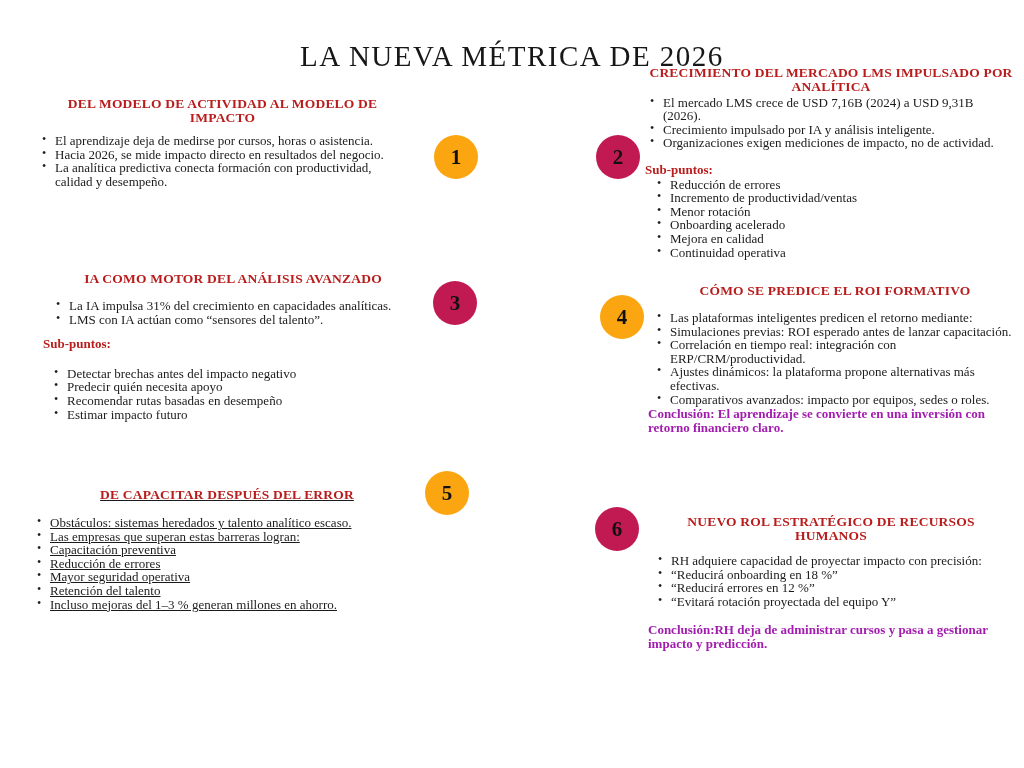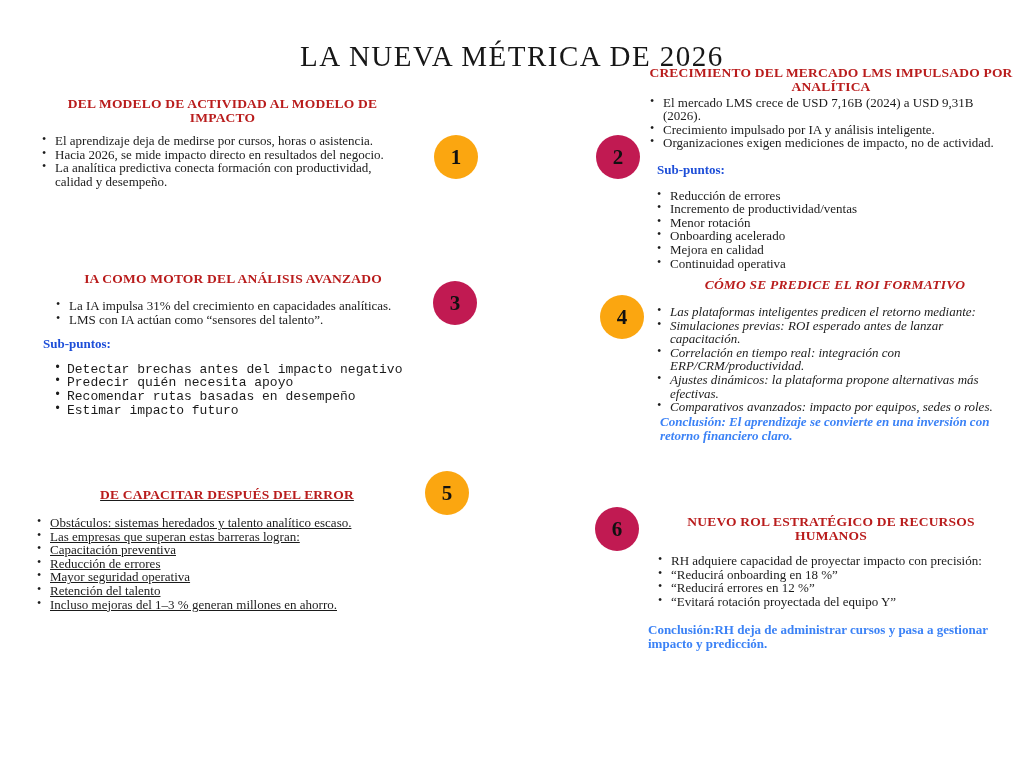--- a/index.html
+++ b/index.html
@@ -36,25 +36,25 @@
     padding-left: 13px;
     margin: 0;
   }
   .section li::before {
     content: "•";
     position: absolute; left: 0; top: -1px;
     font-size: 12px;
   }
   .sublabel {
     font-weight: bold; font-size: 13px; line-height: 13.6px;
-    margin: 12px; color: #1d4ed8;
+    margin: 0; color: #b91c1c;
   }
   .conclusion {
     font-weight: bold; font-size: 13px; line-height: 13.8px;
-    margin: 12px; color: #3b82f6;
+    margin: 0; color: #a21caf;
   }
   .badge {
     position: absolute;
     width: 44px; height: 44px; border-radius: 50%;
     display: flex; align-items: center; justify-content: center;
     font-size: 21px; font-weight: bold; color: #111111;
   }
 
   
   #s1 { left: 30px; top: 97px; width: 385px; }
@@ -65,24 +65,24 @@
   #s2 { left: 645px; top: 66px; width: 372px; }
   #s2 h2 { max-width: 372px; line-height: 13.8px; }
   #s2 ul.main { margin: 2px 0 0 5px; max-width: 360px; }
   #s2 .sublabel { margin-top: 13px; }
   #s2 ul.sub { margin: 1px 0 0 12px; }
 
   
   #s3 { left: 38px; top: 272px; width: 390px; }
   #s3 ul.main { margin: 13px 0 0 18px; max-width: 345px; }
   #s3 .sublabel { margin-top: 11px; margin-left: 5px; }
-  #s3 ul.sub { margin: 0 0 0 16px; font-family: Liberation Mono, monospace; }
+  #s3 ul.sub { margin: 16px 0 0 16px; }
 
   
-  #s4 { left: 648px; top: 278px; width: 374px; font-style: italic; }
+  #s4 { left: 648px; top: 284px; width: 374px; }
   #s4 ul { margin: 13px 0 0 9px; max-width: 356px; }
   #s4 .conclusion { margin-top: 1px; max-width: 374px; }
 
   
   #s5 { left: 25px; top: 488px; width: 404px; text-decoration: underline; }
   #s5 ul { margin: 14px 0 0 12px; max-width: 392px; }
 
   
   #s6 { left: 650px; top: 515px; width: 362px; }
   #s6 h2 { max-width: 300px; }

